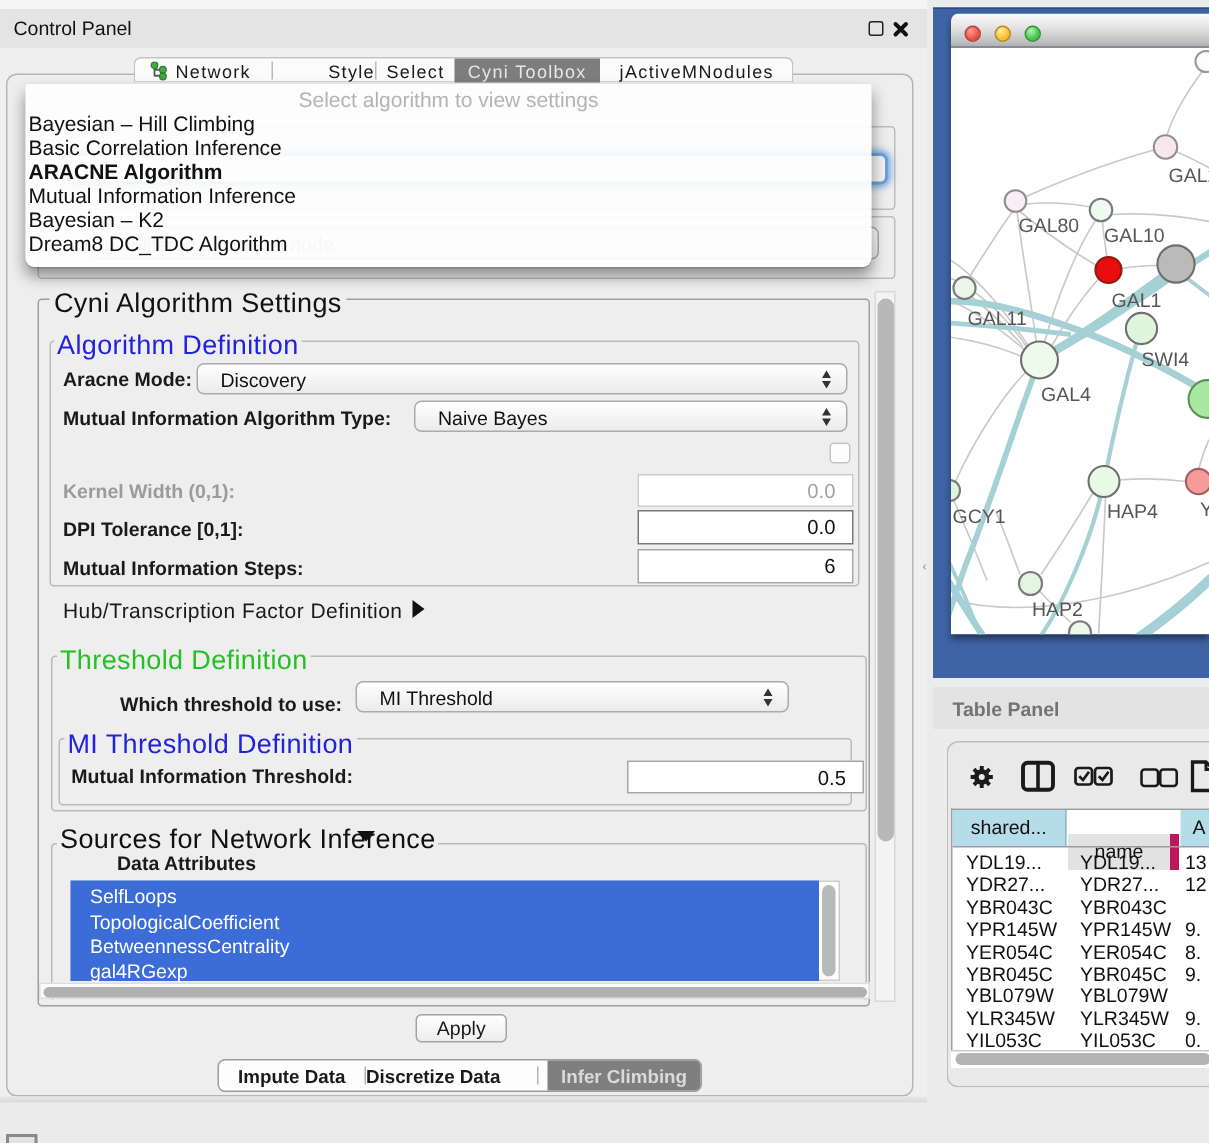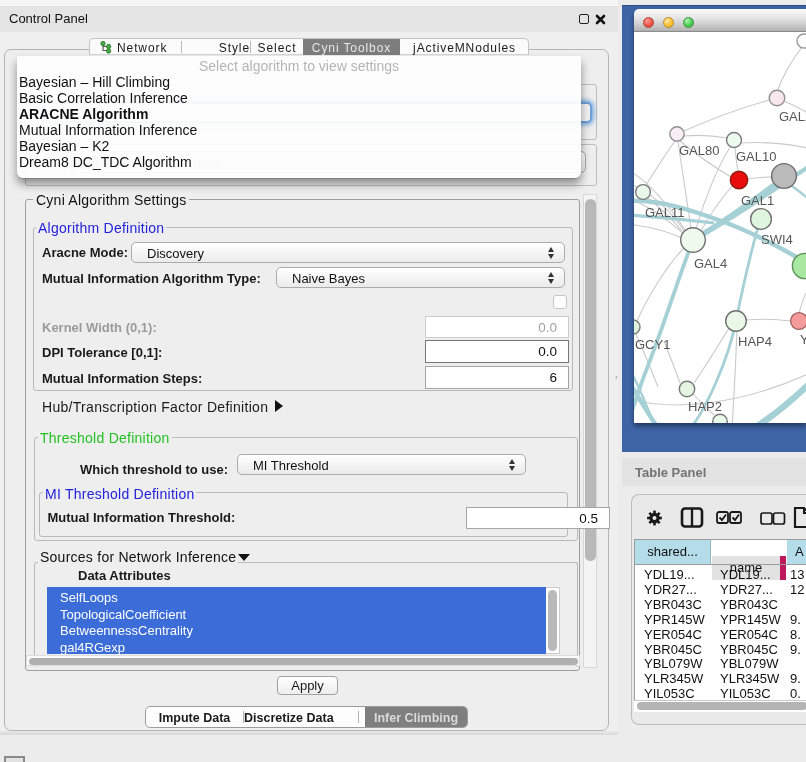--- a/index.html
+++ b/index.html
@@ -4,21 +4,21 @@
 <style>
   * { margin:0; padding:0; box-sizing:border-box; }
   html,body { width:806px; height:762px; overflow:hidden; }
   body { font-family:"Liberation Sans", sans-serif; background:#ececec; position:relative; }
   .abs { position:absolute; white-space:nowrap; }
   .b { font-weight:bold; }
   .combo { background:linear-gradient(#ffffff,#ebebeb); border:1px solid #ababab; border-radius:5px; font-size:13px; color:#111; }
   .combo span { position:absolute; left:15px; top:2.5px; }
   .combo::before { content:""; position:absolute; right:10px; top:3.5px; border-left:3.5px solid transparent; border-right:3.5px solid transparent; border-bottom:5px solid #333; }
   .combo::after { content:""; position:absolute; right:10px; top:10.5px; border-left:3.5px solid transparent; border-right:3.5px solid transparent; border-top:5px solid #333; }
-  .gt { font-size:14px; letter-spacing:0.25px; }
+  .gt { font-size:18px; letter-spacing:0.25px; }
   .field { background:#ffffff; border:1px solid; font-size:13.5px; text-align:right; padding:2.5px 11px 0 0; color:#111; }
 </style>
 </head>
 <body>
 
 <div class="abs" id="cpwin" style="left:0; top:0; width:618px; height:735px; background:#efefef;">
 
   <div class="abs" style="left:0; top:0; width:618px; height:6px; background:#f5f5f5;"></div>
 
   <div class="abs" style="left:0; top:6px; width:618px; height:26px; background:#e4e4e4;"></div>
@@ -90,21 +90,21 @@
     <div class="abs" style="left:34px; top:437px; width:544px; height:104px; border:1px solid #b9b9b9; border-radius:3px;"></div>
     <div class="abs gt" style="left:38px; top:430px; background:#eeeeee; padding:0 2px; color:#23c123;">Threshold Definition</div>
     <div class="abs b" style="left:80px; top:462px;">Which threshold to use:</div>
     <div class="abs combo" style="left:237px; top:454px; width:289px; height:21px;">
         <span>MI Threshold</span>
       </div>
 
     <div class="abs" style="left:38.5px; top:492px; width:529px; height:45px; border:1px solid #b9b9b9; border-radius:3px;"></div>
     <div class="abs gt" style="left:43px; top:486px; background:#eeeeee; padding:0 2px; color:#2222dd;">MI Threshold Definition</div>
     <div class="abs b" style="left:47.5px; top:510px;">Mutual Information Threshold:</div>
-    <div class="abs field" style="left:418px; top:507px; width:144px; height:22px; border-color:#a5a5a5;margin-left:48px;">0.5</div>
+    <div class="abs field" style="left:418px; top:507px; width:158px; height:22px; border-color:#a5a5a5;">0.5</div>
 
     <div class="abs" style="left:34px; top:562px; width:544px; height:105px; border:1px solid #b9b9b9; border-radius:3px; border-bottom:none;"></div>
     <div class="abs gt" style="left:38px; top:549px; background:#eeeeee; padding:0 2px; color:#111;">Sources for Network Inference</div>
     <svg class="abs" style="left:237px; top:552px;" width="14" height="10" viewBox="0 0 14 10">
         <path d="M1 2 L13 2 L7 9 Z" fill="#111"></path>
       </svg>
     <div class="abs b" style="left:38px; top:568px;padding-left:40px;">Data Attributes</div>
 
     <div class="abs" style="left:47px; top:587px; width:513px; height:67px; background:#ffffff; border:1px solid #cccccc;"></div>
     <div class="abs" style="left:47px; top:587px; width:499px; height:67px; background:#3b6cd8; color:#ffffff; font-size:13px;">

